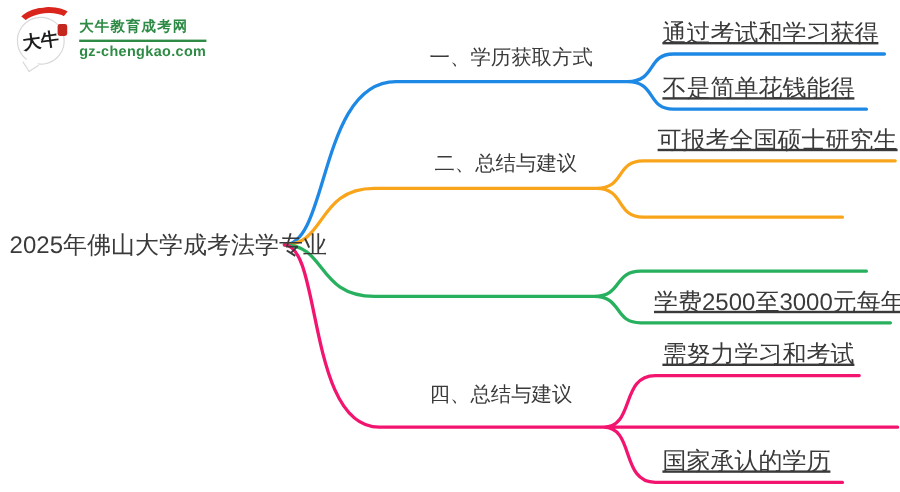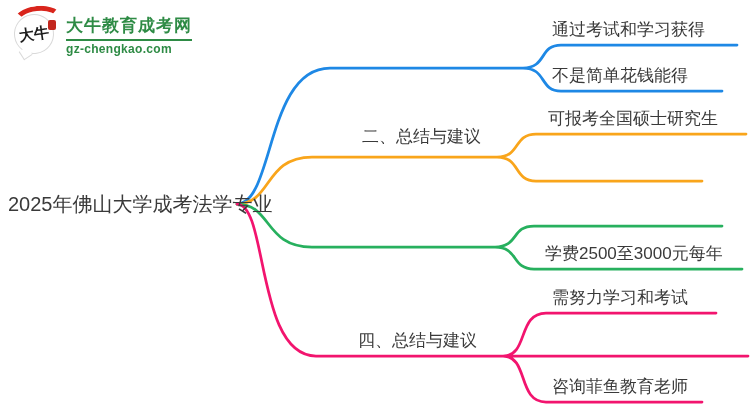--- a/index.html
+++ b/index.html
@@ -26,29 +26,29 @@
   }
   .logo-cap{
     position:absolute;left:1px;top:-2px;width:40px;height:20px;
     border:5px solid transparent;border-top-color:#d9251c;border-radius:50%;
     transform:rotate(-6deg);
   }
   .logo-seal{
     position:absolute;right:2px;top:12px;width:8px;height:10px;background:#c3271e;border-radius:2px;
   }
   .logo-text{display:flex;flex-direction:column;padding-top:6px;}
-  .logo-title{font-size:17px;font-weight:bold;letter-spacing:1px;}
+  .logo-title{font-size:12px;font-weight:bold;letter-spacing:1px;}
   .logo-sep{height:2px;margin:2px 0 1px 0;}
   .logo-domain{font-size:12px;font-weight:bold;letter-spacing:.3px;}
 
   
   .node{position:absolute;white-space:nowrap;color:#3a3a3a;}
   .root-label{left:8px;top:204px;transform:translateY(-50%);font-size:20px;}
   .branch-label{font-size:17px;}
-  .leaf-label{font-size:17px;}
+  .leaf-label{font-size:20px;text-decoration:underline;}
 </style>
 </head>
 <body>
 
 <div class="canvas">
 
   <svg class="links" width="750" height="410" viewBox="0 0 750 410">
     <g fill="none" stroke-width="2.75" stroke-linecap="round">
       <path d="M237,204 C274,204 266,68 330,68 H523
                M523,68 C547,68 539,45 561,45 H737
@@ -74,25 +74,26 @@
     </div>
     <div class="logo-text">
       <span class="logo-title" style="color: rgb(46, 139, 69);">大牛教育成考网</span>
       <span class="logo-sep" style="background: rgb(46, 139, 69);"></span>
       <span class="logo-domain" style="color: rgb(46, 139, 69);">gz-chengkao.com</span>
     </div>
   </div>
 
   <div class="node root-label">2025年佛山大学成考法学专业</div>
 
+  <div class="node branch-label" style="left:358px;bottom:351px">一、学历获取方式</div>
   <div class="node branch-label" style="left:362px;bottom:262px">二、总结与建议</div>
-  <div class="node branch-label" style="left:358px;bottom:58px">四、总结与建议</div>
+  <div class="node branch-label" style="left:358px;bottom:70px">四、总结与建议</div>
 
   <div class="node leaf-label" style="left:552px;bottom:369px">通过考试和学习获得</div>
   <div class="node leaf-label" style="left:548px;bottom:280px">可报考全国硕士研究生</div>
 
   <div class="node leaf-label" style="left:552px;bottom:323px">不是简单花钱能得</div>
 
   <div class="node leaf-label" style="left:545px;bottom:145px">学费2500至3000元每年</div>
 
   <div class="node leaf-label" style="left:552px;bottom:101px">需努力学习和考试</div>
-  <div class="node leaf-label" style="left:552px;bottom:12px">咨询菲鱼教育老师</div>
+  <div class="node leaf-label" style="left:552px;bottom:12px">国家承认的学历</div>
 </div>
 
 </body></html>

